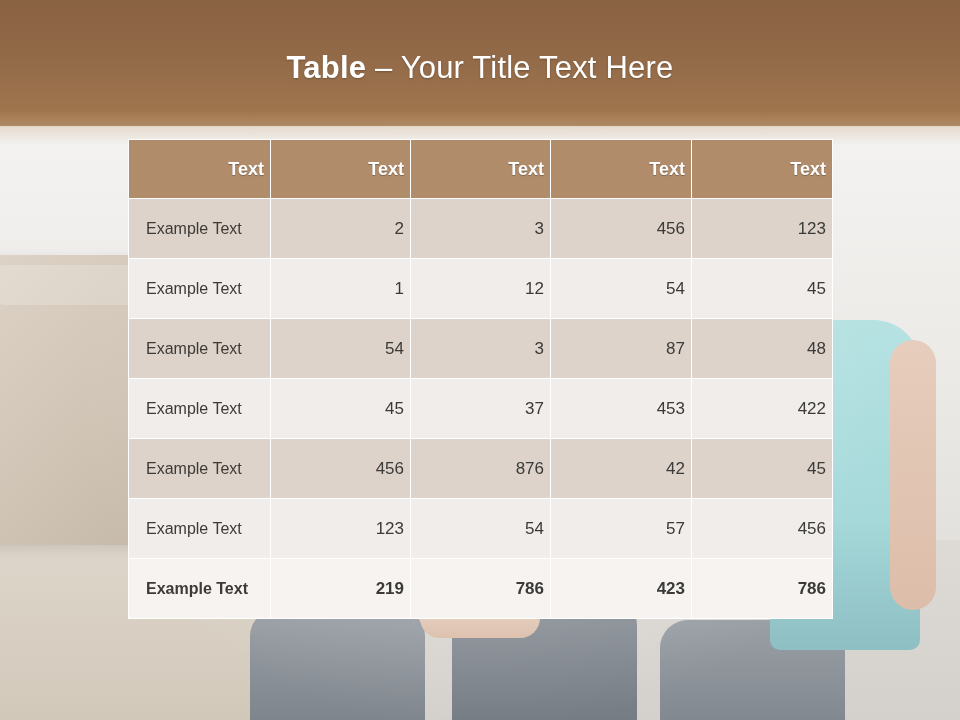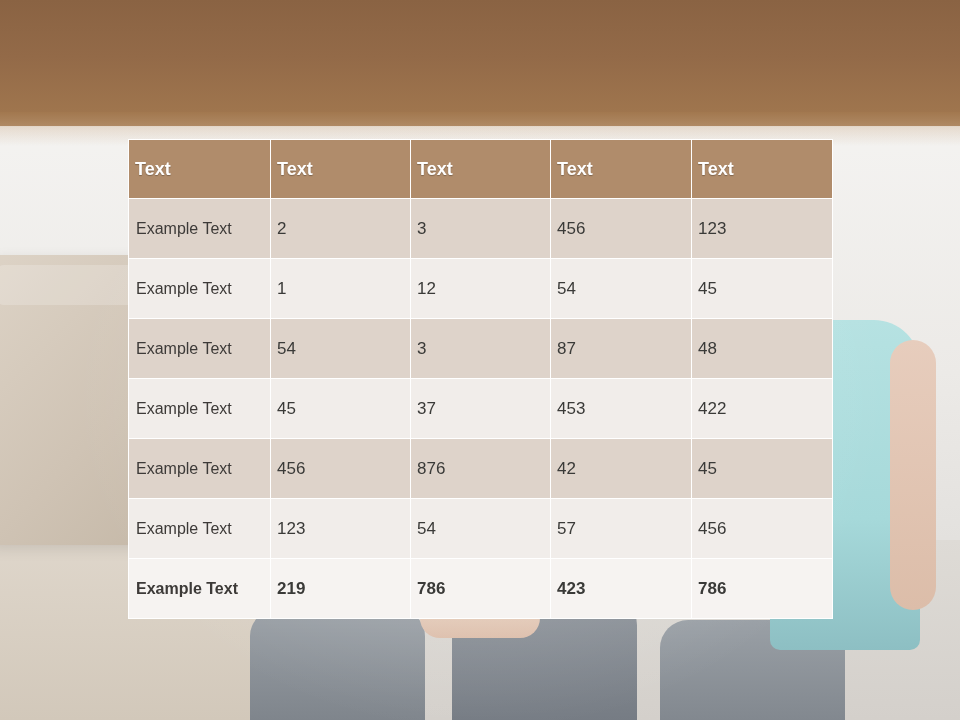--- a/index.html
+++ b/index.html
@@ -137,21 +137,21 @@
     width: 704px;
   }
   table.data {
     border-collapse: collapse;
     width: 100%;
     table-layout: fixed;
   }
   table.data th, table.data td {
     border: 1px solid #ffffff;
     height: 59px;
-    text-align: left;
+    text-align: right;
     font-size: 17px;
     color: #3a3a38;
     padding: 0 6px;
   }
   table.data thead th {
     background: #b08c6b;
     color: #ffffff;
     font-weight: bold;
     font-size: 18px;
     text-shadow: 0 1px 1px rgba(0,0,0,0.28);
@@ -162,21 +162,21 @@
   }
   table.data tbody tr.even td {
     background: #f1edea;
   }
   table.data tbody tr.last td {
     background: #f6f3f1;
     font-weight: bold;
   }
   table.data td.label {
     text-align: left;
-    padding-left: 7px;
+    padding-left: 17px;
     font-size: 16px;
     color: #3d3a38;
   }
   table.data col.c0 { width: 142px; }
   table.data col.c1 { width: 140px; }
   table.data col.c2 { width: 140px; }
   table.data col.c3 { width: 141px; }
   table.data col.c4 { width: 141px; }
 </style>
 </head>
@@ -194,20 +194,23 @@
     <div class="jeans-c"></div>
     <div class="arm-mid"></div>
     <div class="person-right"></div>
     <div class="person-right-arm"></div>
     <div class="vignette"></div>
   </div>
 
   <div class="header-band"></div>
   <div class="header-fade"></div>
 
+  <div class="slide-title">
+    <span class="bold">Table</span><span class="light"> – </span><span class="light">Your Title Text Here</span>
+  </div>
 
   <div class="table-wrap">
     <table class="data">
       <colgroup>
         <col class="c0">
           <col class="c1">
           <col class="c2">
           <col class="c3">
           <col class="c4">
       </colgroup>

